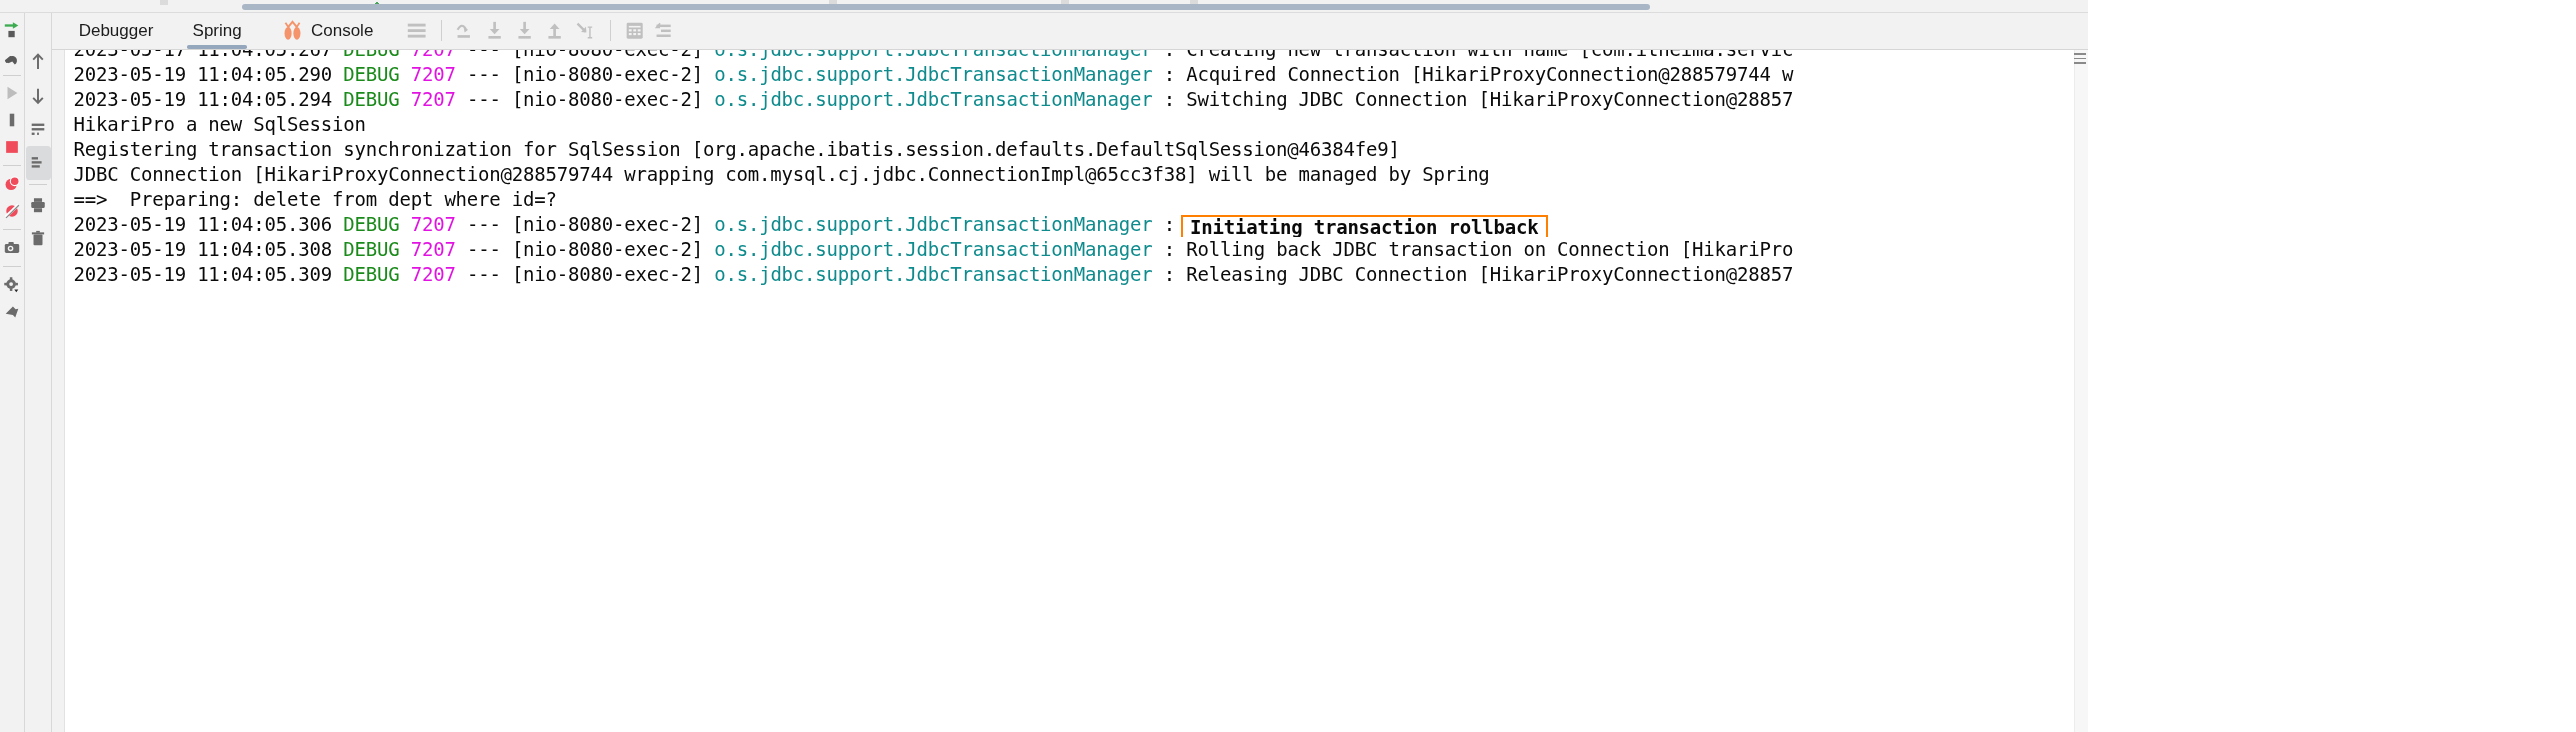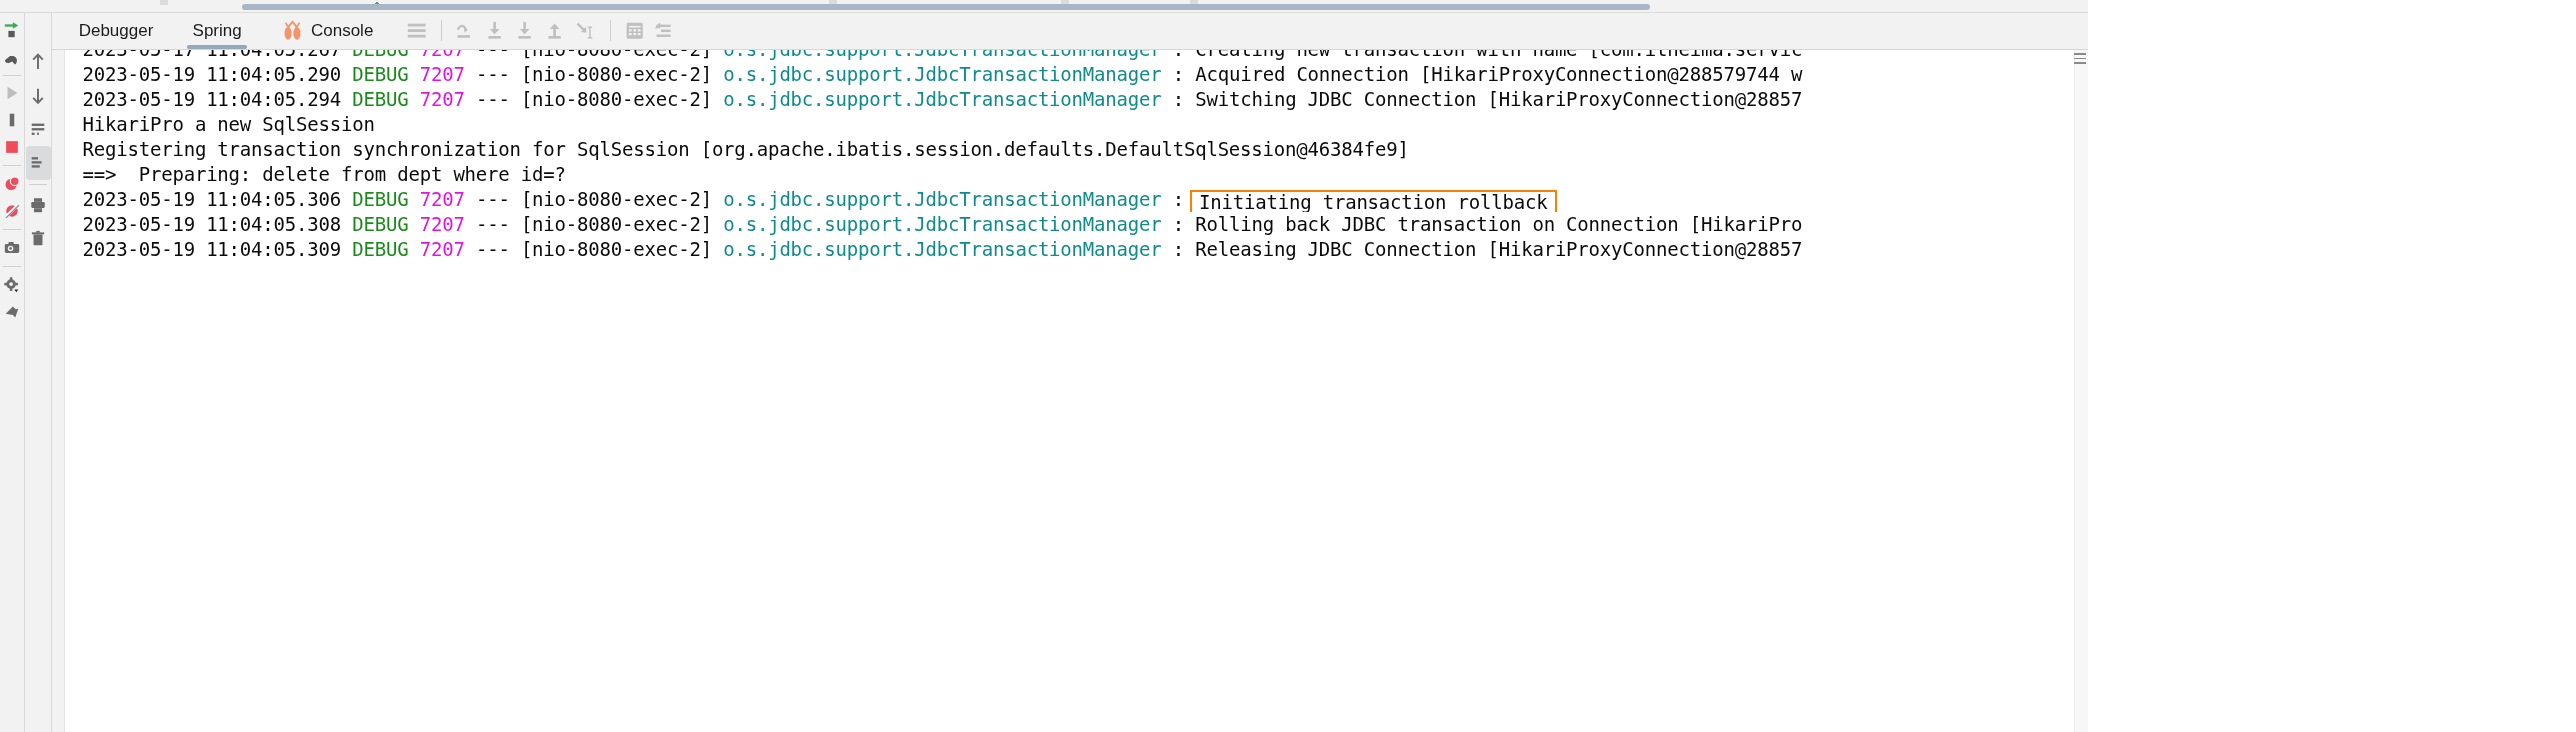--- a/index.html
+++ b/index.html
@@ -116,21 +116,21 @@
   }
   .console {
     flex: 1 1 auto;
     position: relative;
     background: #ffffff;
     overflow: hidden;
     font-family: "DejaVu Sans Mono", "Liberation Mono", monospace;
     font-size: 19px;
     line-height: 25px;
     color: #0a0a0a;
-    padding-left: 18px;
+    padding-left: 9px;
     letter-spacing: -0.2px;
   }
   .line {
     height: 25px;
     white-space: pre;
     overflow: hidden;
   }
   .c-date   { color: #0a0a0a; }
   .c-level  { color: #1a8a1a; }
   .c-pid    { color: #e213e2; }
@@ -140,20 +140,21 @@
   .c-msg    { color: #0a0a0a; }
 
   .hl-box {
     display: inline-block;
     border: 2.7px solid #ff8000;
     padding: 0px 7.1px 0.9px 7.1px;
     margin-left: -5.3px;
     line-height: 21.4px;
     position: relative;
     top: 3px;
+    font-weight: bold;
   }
 
   
   .vscroll-strip {
     position: absolute; right: 0; top: 0; bottom: 0;
     width: 14.3px; background: #f7f7f7; border-left: 0.9px solid #ececec;
   }
   .hamburger-tr {
     position: absolute; right: 1.8px; top: 3.6px; width: 12.5px;
   }
@@ -421,20 +422,21 @@
       </div>
 
       <div class="console-wrap">
         <div class="gutter"></div>
         <div class="console" id="console">
             <div class="line" style="margin-top: -12.5px;"><span class="c-date">2023-05-17 11:04:05.267 </span><span class="c-level">DEBUG</span><span class="c-date"> </span><span class="c-pid">7207</span><span class="c-dash"> --- </span><span class="c-thread">[nio-8080-exec-2] </span><span class="c-logger">o.s.jdbc.support.JdbcTransactionManager</span><span class="c-msg"> : Creating new transaction with name [com.itheima.servic</span></div>
             <div class="line"><span class="c-date">2023-05-19 11:04:05.290 </span><span class="c-level">DEBUG</span><span class="c-date"> </span><span class="c-pid">7207</span><span class="c-dash"> --- </span><span class="c-thread">[nio-8080-exec-2] </span><span class="c-logger">o.s.jdbc.support.JdbcTransactionManager</span><span class="c-msg"> : Acquired Connection [HikariProxyConnection@288579744 w</span></div>
             <div class="line"><span class="c-date">2023-05-19 11:04:05.294 </span><span class="c-level">DEBUG</span><span class="c-date"> </span><span class="c-pid">7207</span><span class="c-dash"> --- </span><span class="c-thread">[nio-8080-exec-2] </span><span class="c-logger">o.s.jdbc.support.JdbcTransactionManager</span><span class="c-msg"> : Switching JDBC Connection [HikariProxyConnection@28857</span></div>
             <div class="line"><span class="c-msg">HikariPro a new SqlSession</span></div>
             <div class="line"><span class="c-msg">Registering transaction synchronization for SqlSession [org.apache.ibatis.session.defaults.DefaultSqlSession@46384fe9]</span></div>
+            <div class="line"><span class="c-msg">JDBC Connection [HikariProxyConnection@288579744 wrapping com.mysql.cj.jdbc.ConnectionImpl@65cc3f38] will be managed by Spring</span></div>
             <div class="line"><span class="c-msg">==&gt;  Preparing: delete from dept where id=?</span></div>
             <div class="line"><span class="c-date">2023-05-19 11:04:05.306 </span><span class="c-level">DEBUG</span><span class="c-date"> </span><span class="c-pid">7207</span><span class="c-dash"> --- </span><span class="c-thread">[nio-8080-exec-2] </span><span class="c-logger">o.s.jdbc.support.JdbcTransactionManager</span><span class="c-msg"> : </span><span class="hl-box">Initiating transaction rollback</span></div>
             <div class="line"><span class="c-date">2023-05-19 11:04:05.308 </span><span class="c-level">DEBUG</span><span class="c-date"> </span><span class="c-pid">7207</span><span class="c-dash"> --- </span><span class="c-thread">[nio-8080-exec-2] </span><span class="c-logger">o.s.jdbc.support.JdbcTransactionManager</span><span class="c-msg"> : Rolling back JDBC transaction on Connection [HikariPro</span></div>
             <div class="line"><span class="c-date">2023-05-19 11:04:05.309 </span><span class="c-level">DEBUG</span><span class="c-date"> </span><span class="c-pid">7207</span><span class="c-dash"> --- </span><span class="c-thread">[nio-8080-exec-2] </span><span class="c-logger">o.s.jdbc.support.JdbcTransactionManager</span><span class="c-msg"> : Releasing JDBC Connection [HikariProxyConnection@28857</span></div>
           </div>
         <div class="vscroll-strip">
           <div class="hamburger-tr">
             <div></div>
               <div></div>
               <div></div>

